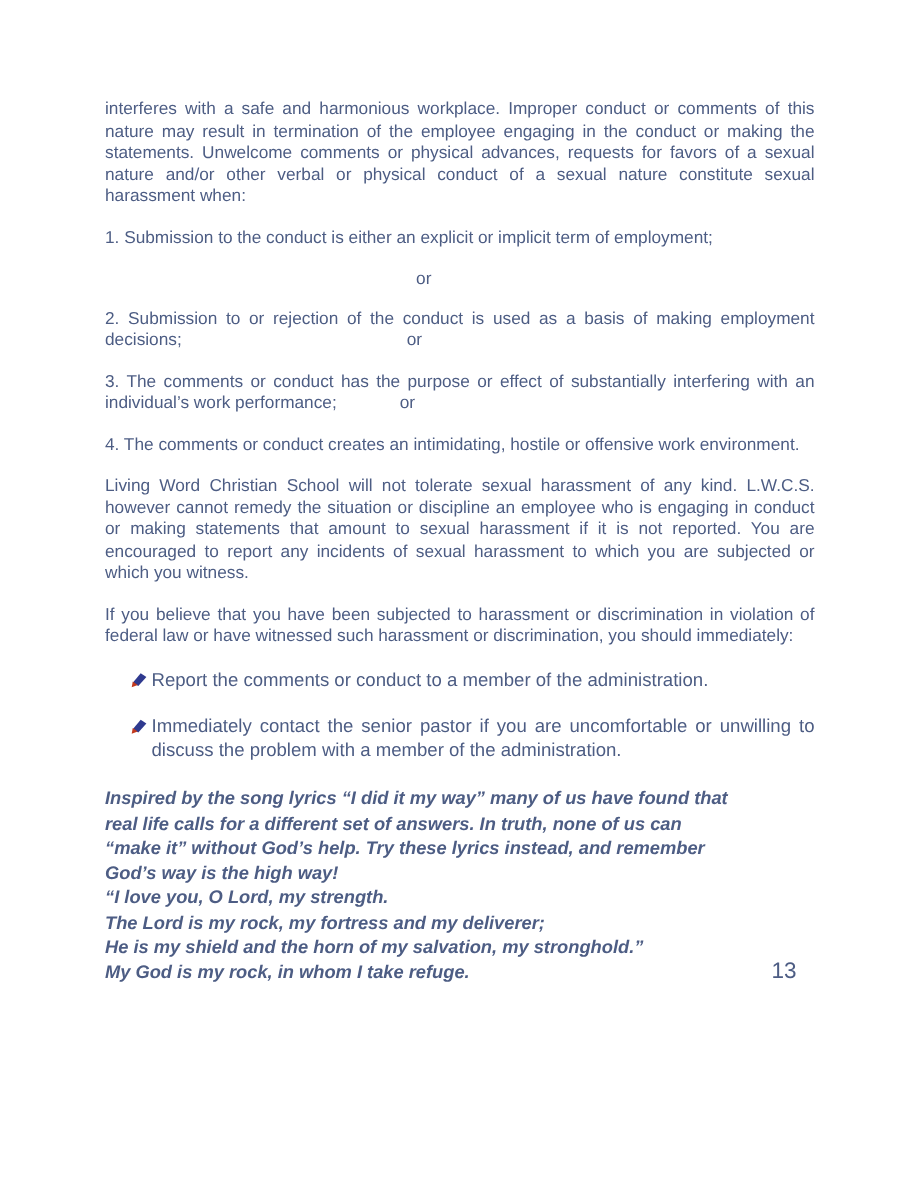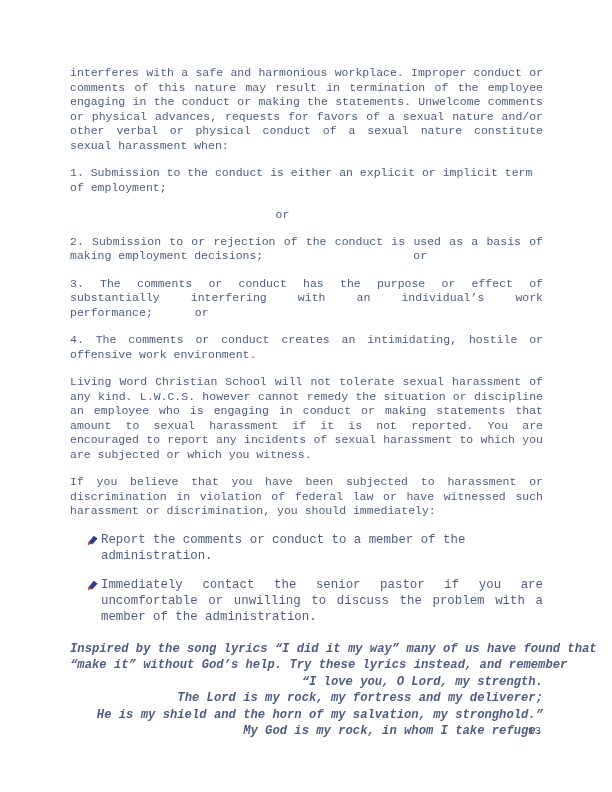--- a/index.html
+++ b/index.html
@@ -3,21 +3,21 @@
 <meta charset="utf-8">
 <style>
   * { box-sizing: border-box; }
   html, body { margin: 0; padding: 0; background: #ffffff; }
   .page {
     position: relative;
     width: 612px;
     height: 792px;
     background: #ffffff;
     color: #4d5d84;
-    font-family: Liberation Mono, monospace;
+    font-family: Liberation Sans, sans-serif;
     overflow: hidden;
   }
   .content {
     position: absolute;
     left: 70px;
     top: 66px;
     width: 473px;
     font-size: 11.5px;
     line-height: 14.5px;
   }
@@ -42,34 +42,34 @@
     width: 14px;
     padding-top: 2px;
   }
   .bullet-text {
     font-size: 12.4px;
     line-height: 16px;
   }
   .poem {
     position: relative;
     margin-top: 16px;
-    text-align: right;
+    text-align: left;
     font-style: italic;
     font-weight: bold;
     font-size: 12.2px;
     line-height: 16.5px;
   }
   .poem-line { white-space: nowrap; }
   .page-number {
     position: absolute;
-    right: 2px;
+    right: 12px;
     bottom: 0;
     font-style: normal;
     font-weight: normal;
-    font-size: 11px;
+    font-size: 15px;
   }
 </style>
 </head>
 <body>
 
 <div class="page">
   <div class="content">
 
     <p class="para justify">interferes with a safe and harmonious workplace. Improper conduct or comments of this nature may result in termination of the employee engaging in the conduct or making the statements. Unwelcome comments or physical advances, requests for favors of a sexual nature and/or other verbal or physical conduct of a sexual nature constitute sexual harassment when:</p>
 
@@ -111,21 +111,23 @@
             <path d="M0.8 11.2 L1.5 7.4 L4.8 9.6 Z" fill="#c23a1e"></path>
           </svg>
         </span>
         <div class="bullet-text justify">Immediately contact the senior pastor if you are uncomfortable or unwilling to discuss the problem with a member of the administration.</div>
       </div>
 
     </div>
 
     <div class="poem">
       <div class="poem-line">Inspired by the song lyrics “I did it my way” many of us have found that</div>
+      <div class="poem-line">real life calls for a different set of answers. In truth, none of us can</div>
       <div class="poem-line">“make it” without God’s help. Try these lyrics instead, and remember</div>
+      <div class="poem-line">God’s way is the high way!</div>
       <div class="poem-line">“I love you, O Lord, my strength.</div>
       <div class="poem-line">The Lord is my rock, my fortress and my deliverer;</div>
       <div class="poem-line">He is my shield and the horn of my salvation, my stronghold.”</div>
       <div class="poem-line">My God is my rock, in whom I take refuge.</div>
       <span class="page-number">13</span>
     </div>
 
   </div>
 </div>
 

